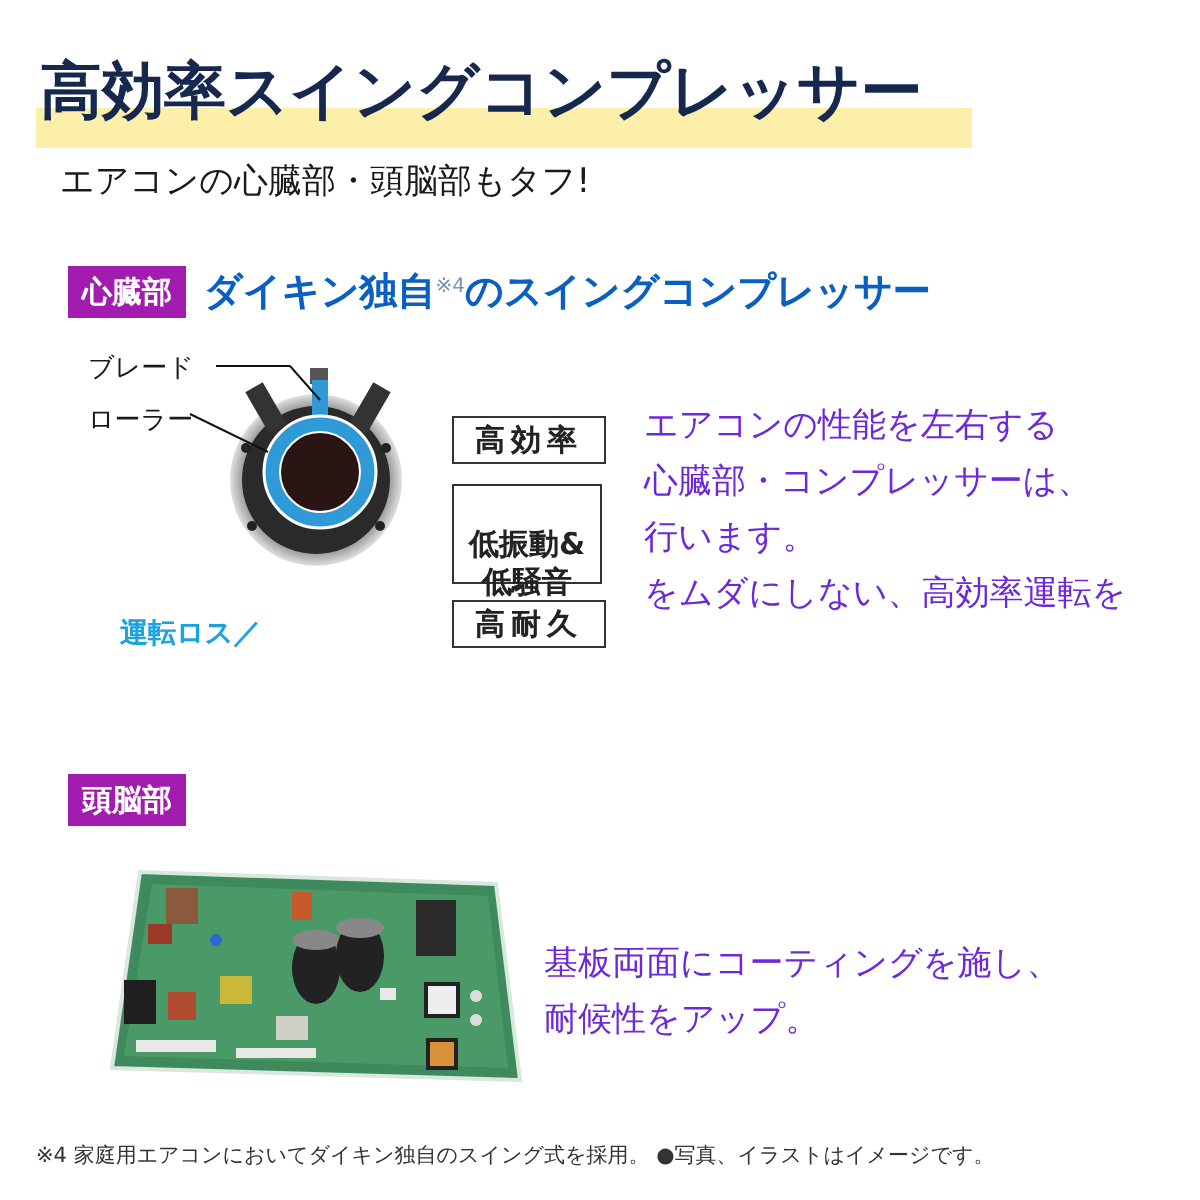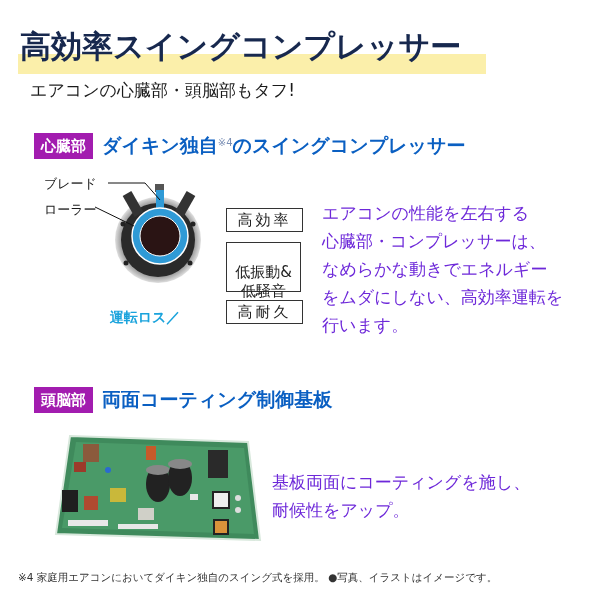--- a/index.html
+++ b/index.html
@@ -8,23 +8,23 @@
   .abs { position:absolute; }
   .title-wrap { left:20px; top:24px; }
   .title-hl { position:absolute; left:-2px; top:30px; width:468px; height:20px; background:#fbefaa; }
   .title { position:relative; font-size:31px; font-weight:bold; color:#17284e; letter-spacing:0px; white-space:nowrap; line-height:44px; }
   .subtitle { left:30px; top:79px; font-size:17px; color:#1a1a1a; white-space:nowrap; }
   .sec-badge { background:#a21caf; color:#fff; font-weight:bold; font-size:15px; padding:3px 7px; line-height:20px; }
   .sec-head { display:flex; align-items:center; gap:9px; white-space:nowrap; }
   .sec-title { color:#0a5fc2; font-weight:bold; font-size:19px;text-align:center; }
   .sec-title sup { font-size:10px; color:#7a8fb5; font-weight:normal; vertical-align:6px; }
   .lbl { font-size:13px; color:#1a1a1a; white-space:nowrap; }
-  .feat-box { border:1.5px solid #333; font-size:15px; font-weight:normal; color:#222; text-align:center; line-height:19px; letter-spacing:3px; }
+  .feat-box { border:1.5px solid #333; font-size:15px; font-weight:bold; color:#222; text-align:center; line-height:19px; letter-spacing:3px; }
   .body-text { font-size:17px; line-height:28px; color:#6d28d9; white-space:nowrap; }
-  .blue-cap { color:#1aa3dc; font-weight:bold; font-size:14px; line-height:21px; text-align:center; white-space:nowrap; }
+  .blue-cap { color:#1aa3dc; font-weight:bold; font-size:14px; line-height:21px; white-space:nowrap; }
   .foot { left:18px; top:571px; font-size:10.5px; color:#333; white-space:nowrap;text-align:right; }
 </style>
 </head>
 <body>
 
 <div class="abs title-wrap">
   <div class="title-hl"></div>
   <div class="title">高効率スイングコンプレッサー</div>
 </div>
 <div class="abs subtitle">エアコンの心臓部・頭脳部もタフ!</div>
@@ -67,28 +67,26 @@
 <div class="abs feat-box" style="left:226px; top:208px; width:75px; height:22px; line-height:22px;">高効率</div>
 <div class="abs feat-box" style="left:226px; top:242px; width:75px; height:50px; padding-top:20px; box-sizing:border-box; letter-spacing:0;">
   <div>低振動&amp;</div>
   <div>低騒音</div>
 </div>
 <div class="abs feat-box" style="left:226px; top:300px; width:75px; height:22px; line-height:22px;">高耐久</div>
 
 <div class="abs body-text" style="left:322px; top:199px;">
   <div>エアコンの性能を左右する</div>
   <div>心臓部・コンプレッサーは、</div>
-  <div>なめらかな動きでエネルギー</div>
+  <div>行います。</div>
   <div>をムダにしない、高効率運転を</div>
-  <div>行います。</div>
 </div>
 
 <div class="abs sec-head" style="left:34px; top:387px;">
   <span class="sec-badge">頭脳部</span>
-  <span class="sec-title">両面コーティング制御基板</span>
 </div>
 
 <svg class="abs" style="left:48px; top:428px;" width="215" height="120" viewBox="0 0 215 120">
   <polygon points="22,8 200,14 212,112 8,106" fill="#3f8a5c" stroke="#d8e8dc" stroke-width="2"></polygon>
   <polygon points="28,14 196,20 206,106 14,100" fill="#4a9a68"></polygon>
   <rect x="35" y="16" width="16" height="18" fill="#8b5a3c"></rect>
   <rect x="26" y="34" width="12" height="10" fill="#9c3a2a"></rect>
   <rect x="62" y="60" width="16" height="14" fill="#c9b83a"></rect>
   <ellipse cx="110" cy="56" rx="12" ry="18" fill="#222"></ellipse>
   <ellipse cx="110" cy="42" rx="12" ry="5" fill="#888"></ellipse>

